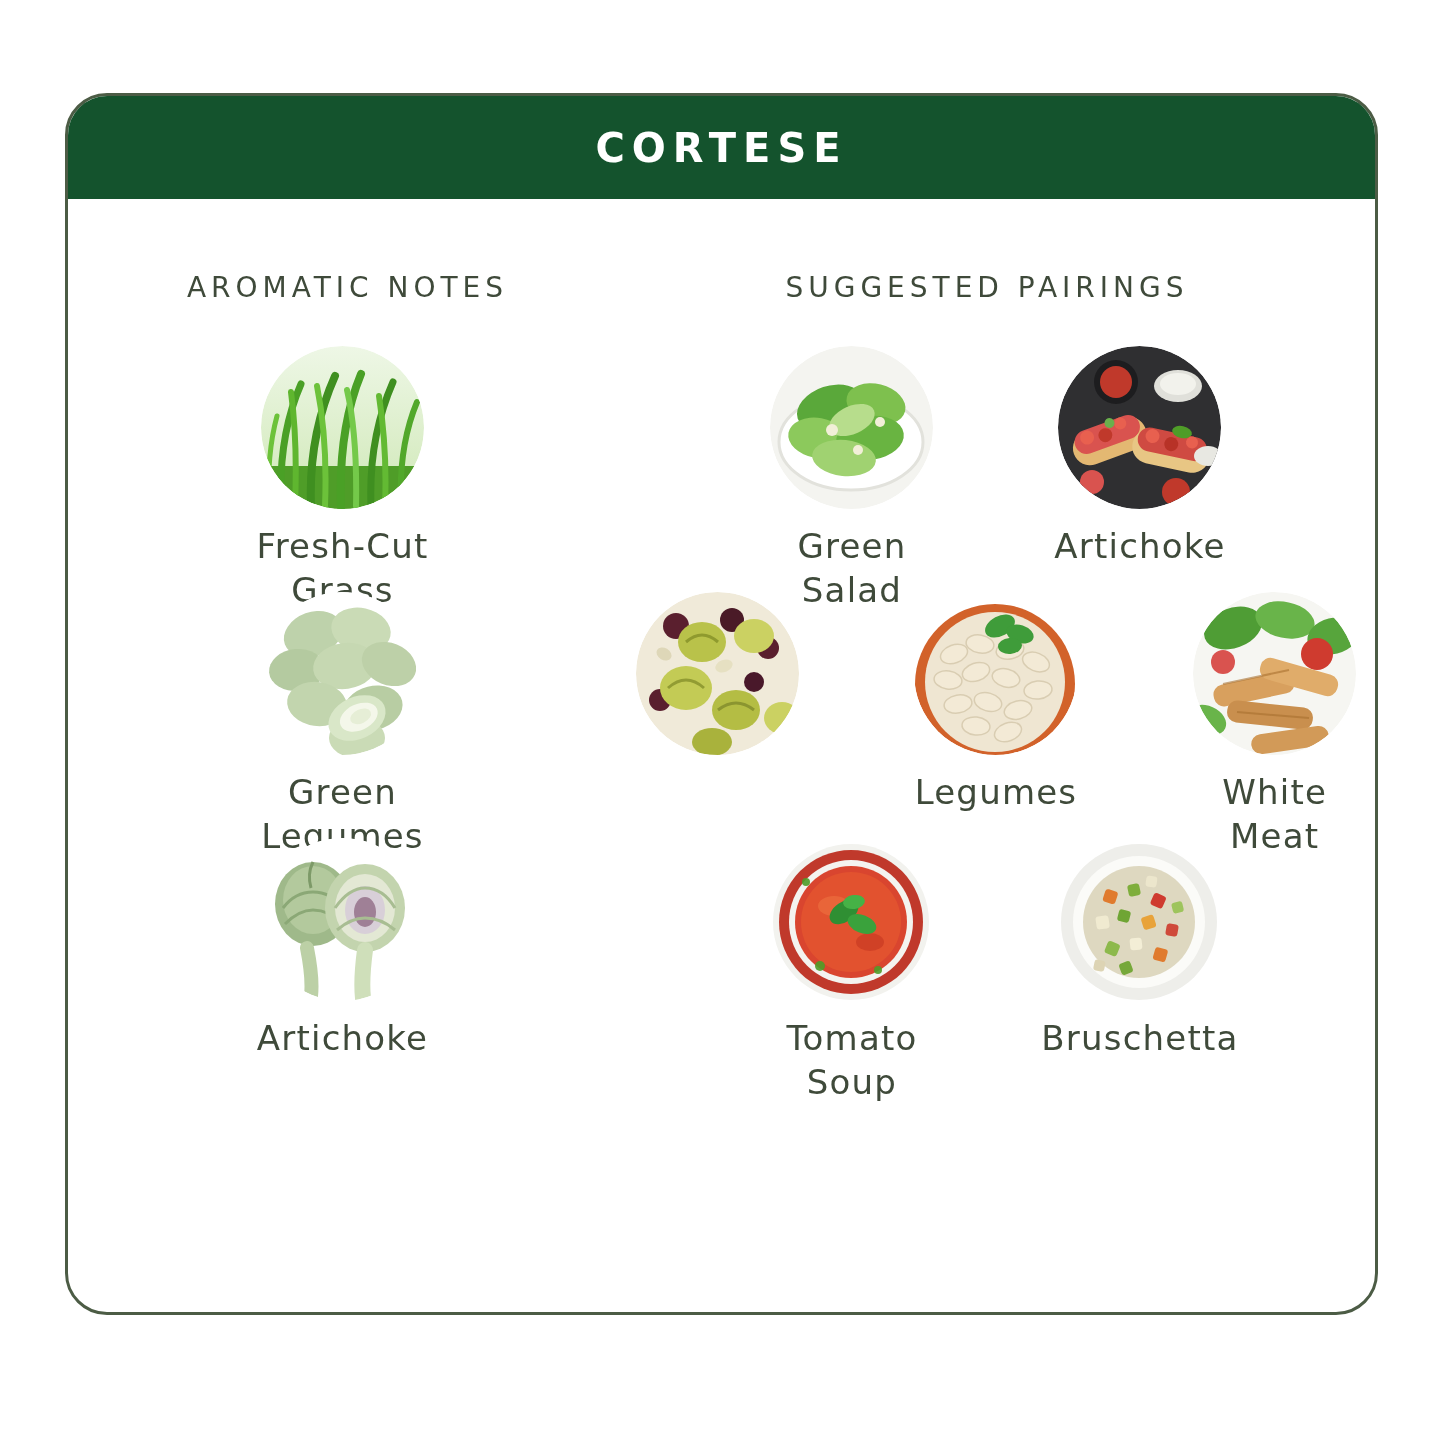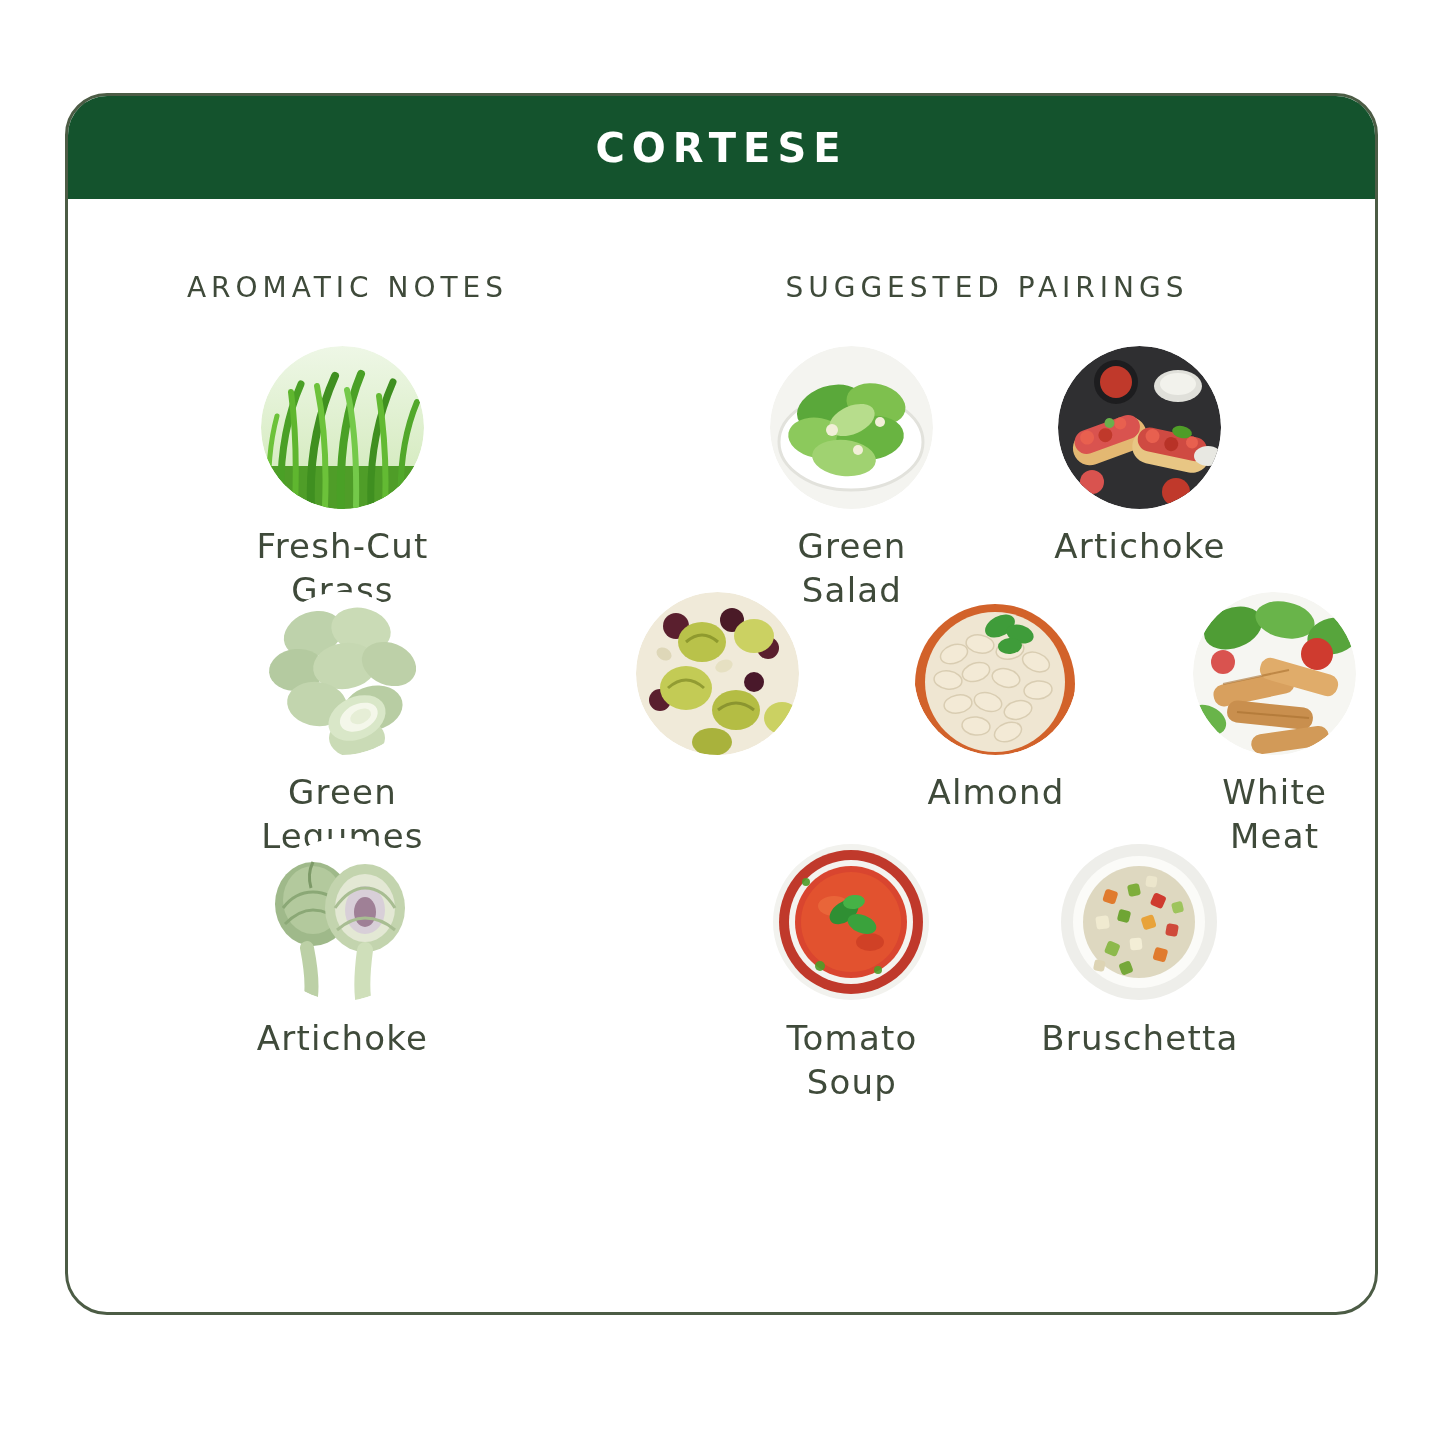--- a/index.html
+++ b/index.html
@@ -365,21 +365,21 @@
                     <ellipse cx="94" cy="140" rx="14" ry="9" transform="rotate(-20 94 140)"></ellipse>
                   </g>
                   <g fill="#3f9c3a">
                     <ellipse cx="86" cy="34" rx="16" ry="10" transform="rotate(-28 86 34)"></ellipse>
                     <ellipse cx="106" cy="42" rx="14" ry="9" transform="rotate(18 106 42)"></ellipse>
                     <ellipse cx="96" cy="54" rx="12" ry="8" transform="rotate(-5 96 54)"></ellipse>
                   </g>
                 </g>
               </svg>
             </div>
-            <div class="caption">Almond</div>
+            <div class="caption">Legumes</div>
           </div>
 
           <div class="item">
             <div class="thumb">
               <svg viewBox="0 0 163 163">
                 <defs>
                     <clipPath id="c8">
                       <circle cx="81.5" cy="81.5" r="81.5"></circle>
                     </clipPath>
                   </defs>

